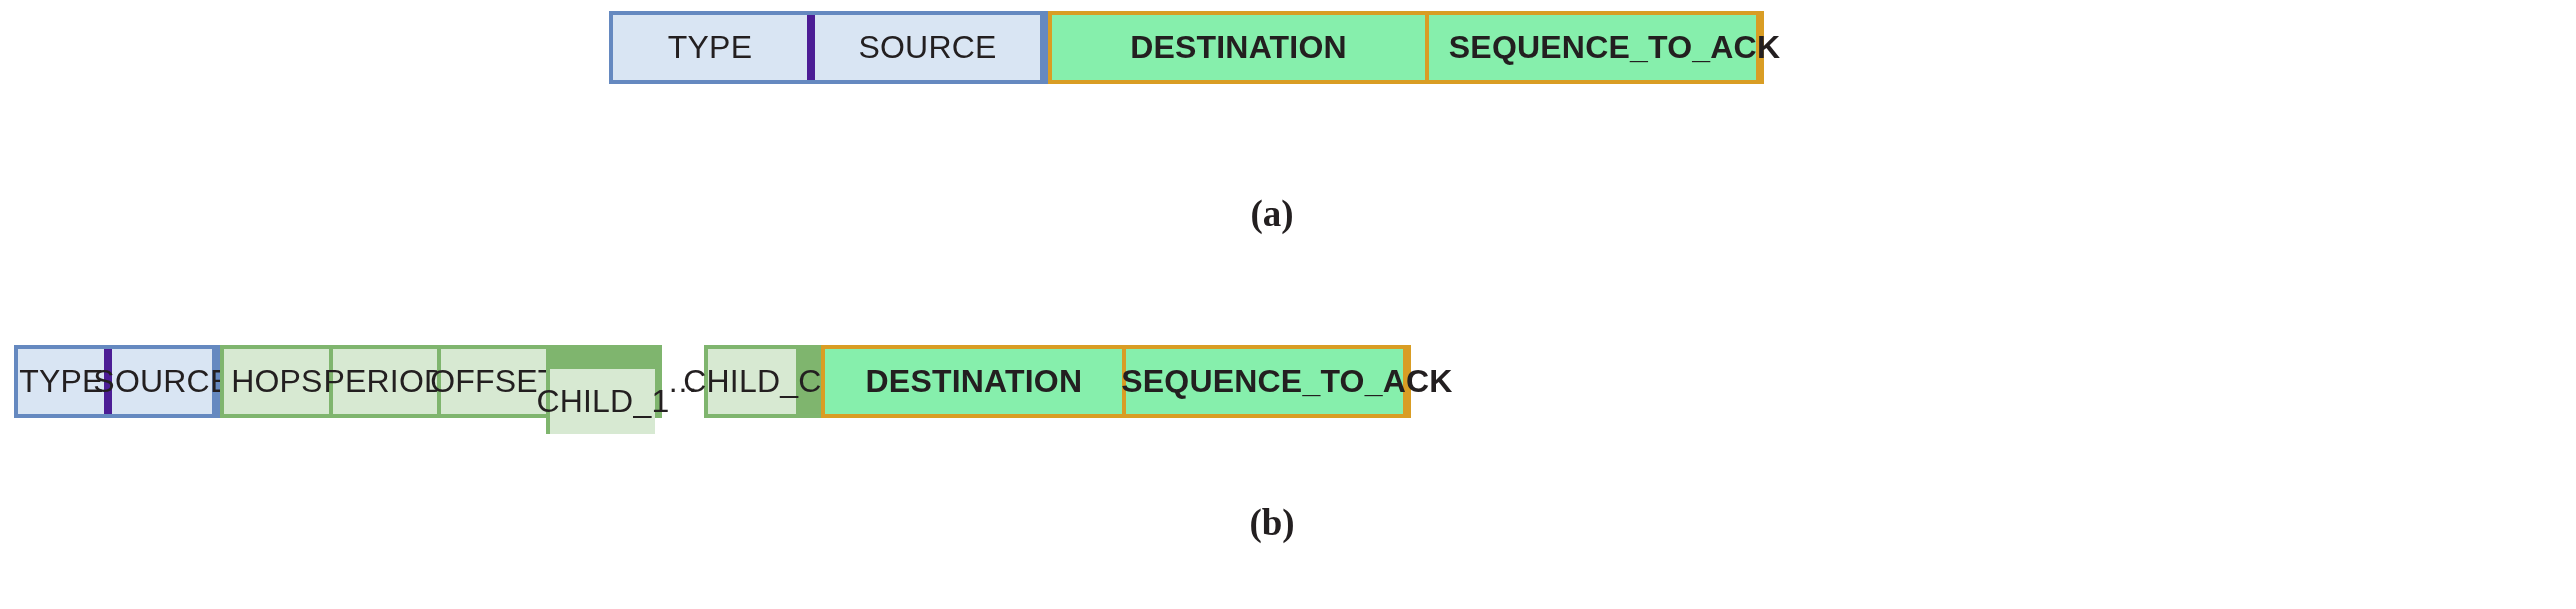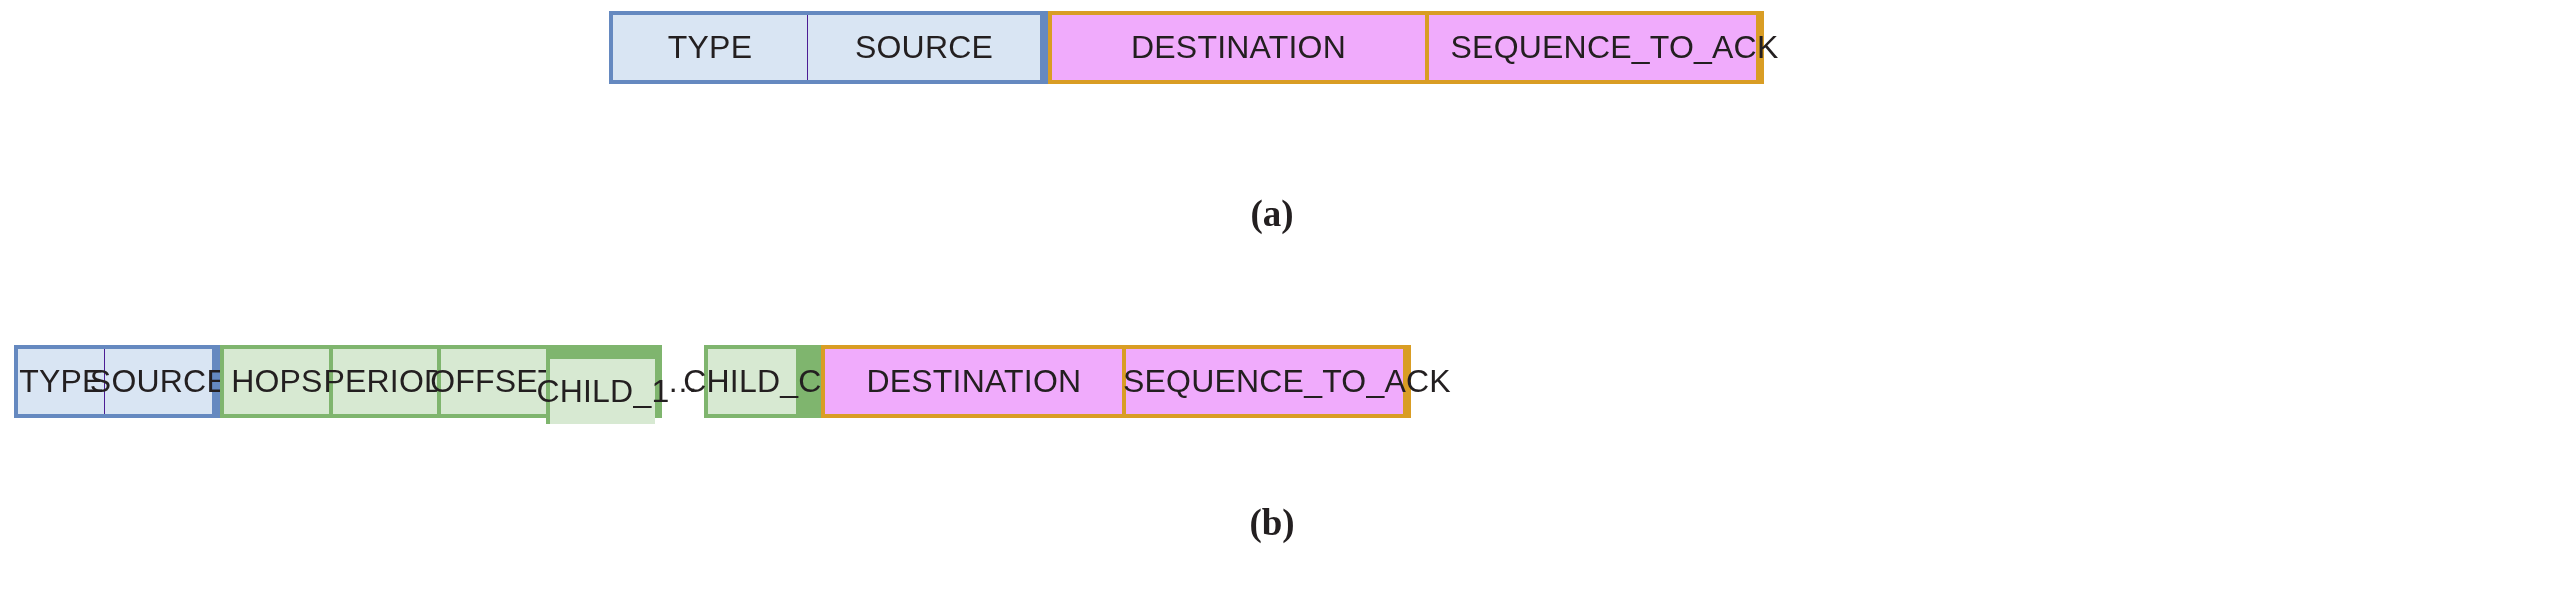--- a/index.html
+++ b/index.html
@@ -25,43 +25,43 @@
   .packet-row {
     position: absolute;
     display: flex;
     align-items: stretch;
     box-sizing: border-box;
   }
 
   
   .segment {
     display: flex;
-    align-items: center;
+    align-items: flex-start;
     box-sizing: border-box;
     border-style: solid;
   }
   .segment.blue   { border-color: #6589c0; background: #6589c0; }
   .segment.green  { border-color: #7fb56e; background: #7fb56e; }
   .segment.orange { border-color: #d99d24; background: #d99d24; }
 
   .cell {
     box-sizing: border-box;
     display: flex;
     align-items: center;
     justify-content: center;
     color: #231f20;
     white-space: nowrap;
     letter-spacing: 0.2px;
   }
   .cell.blue   { background: #d9e5f3; }
   .cell.green  { background: #d7e9d2; }
-  .cell.orange { background: #f0abfc; }
+  .cell.orange { background: #86efac; font-weight: bold; }
 
   
-  .cell + .cell.blue   { border-left: 1px solid #4c1d95; }
+  .cell + .cell.blue   { border-left: 8px solid #4c1d95; }
   .cell + .cell.green  { border-left: 4px solid #7fb56e; }
   .cell + .cell.orange { border-left: 4px solid #d99d24; padding-left: 44px; }
 
   
   #row-a { left: 609px; top: 11.2px; height: 73px; }
   #row-a .segment { border-width: 4px; }
   #row-a .cell { font-size: 32px; height: 65px; }
   #row-a .seg-blue   { width: 439px; }
   #row-a .seg-orange { width: 716px; }
   #row-a .c-type        { width: 194px; }

